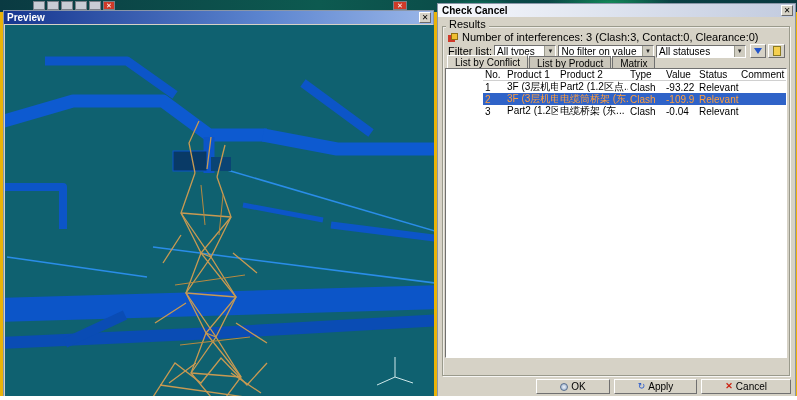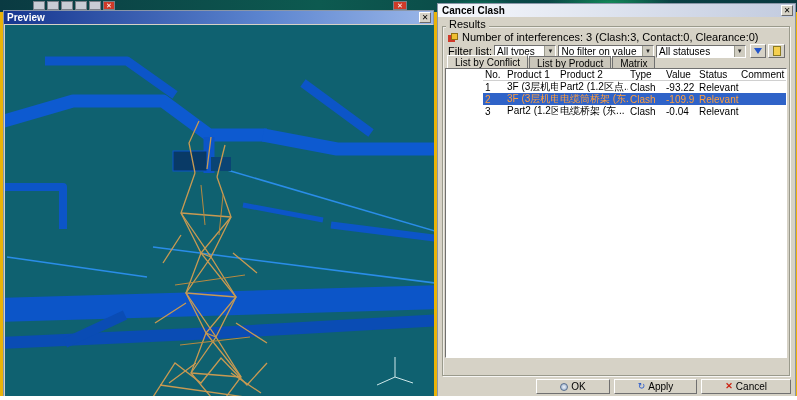--- a/index.html
+++ b/index.html
@@ -125,21 +125,21 @@
 
         <g stroke="#cfe8ea" stroke-width="1" fill="none">
           <path d="M390 352 L390 332 M390 352 L372 360 M390 352 L408 358"></path>
         </g>
       </svg>
     </div>
   </div>
 
   <div class="dialog">
     <div class="dlg-titlebar">
-      <span>Cancel Clash</span>
+      <span>Check Cancel</span>
       <span class="small-close">✕</span>
     </div>
     <div class="dlg-body">
       <span class="results-label">Results</span>
       <div class="groupbox">
 
         <div class="interf-row">
           <span class="interf-ic">
               <span class="a"></span>
               <span class="b"></span>

